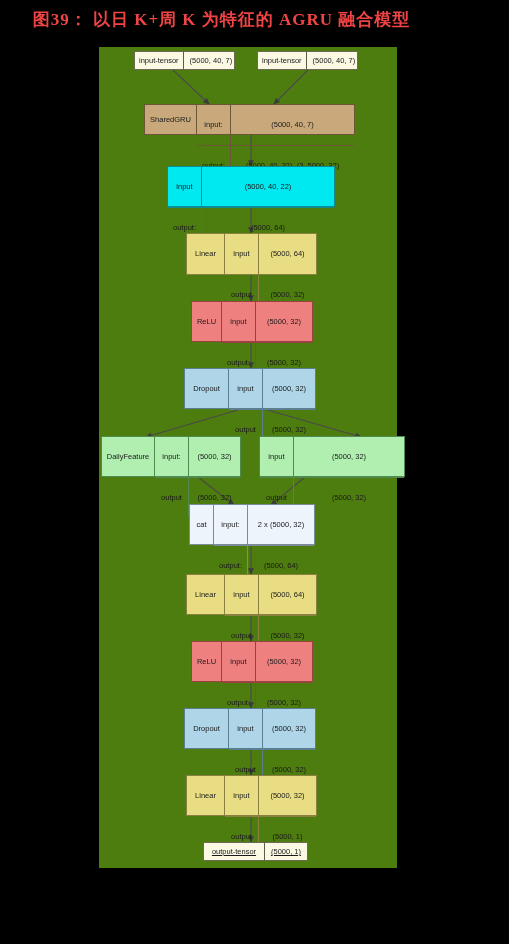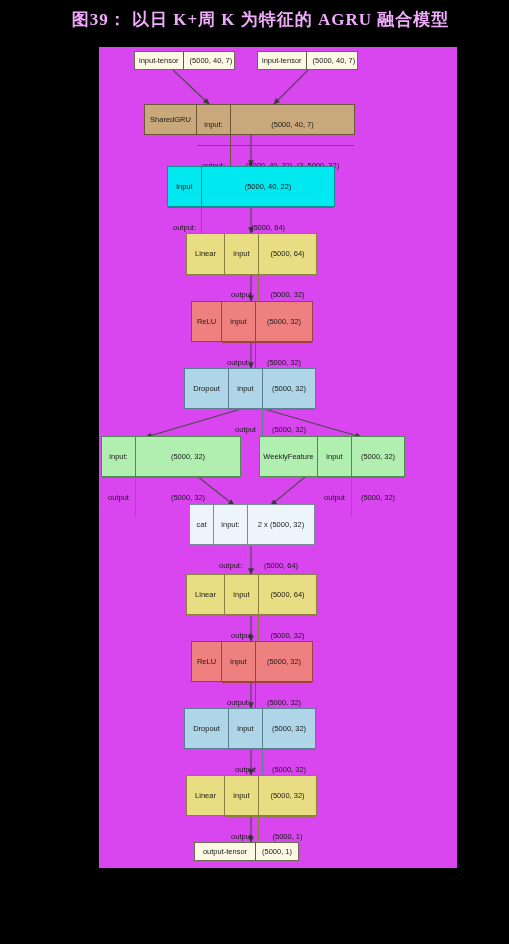--- a/index.html
+++ b/index.html
@@ -4,26 +4,25 @@
 <style>
   html,body{margin:0;padding:0;background:#000;}
   body{
     width:509px;height:944px;position:relative;overflow:hidden;
     font-family:"Liberation Sans","DejaVu Sans",sans-serif;
   }
   #title{
     position:absolute;left:0;top:8px;width:443px;text-align:center;
     font-family:"Liberation Serif","DejaVu Serif",serif;
     font-weight:bold;font-size:17px;letter-spacing:1px;
-    color:#f0abfc;
-    padding-left:39px;
+    color:#ef4444;
   }
   #canvas{
-    position:absolute;left:99px;top:47px;width:358px;height:821px;
-    background:#d946ef;
+    position:absolute;left:99px;top:47px;width:298px;height:821px;
+    background:#4d7c0f;
   }
   
   .node{
     position:absolute;display:flex;align-items:stretch;
     border:1px solid #5c5c4a;box-sizing:border-box;
     font-size:7.5px;line-height:1;color:#1a1a1a;white-space:nowrap;
   }
   .node .name{
     display:flex;align-items:center;justify-content:center;
     padding:0 4px;box-sizing:border-box;
@@ -185,34 +184,34 @@
         <div class="v">(5000, 32)</div>
       </div>
       <div class="row">
         <div class="k">output</div>
         <div class="v">(5000, 32)</div>
       </div>
     </div>
   </div>
 
   <div class="node c-green" style="left:2px;top:389px;width:140px;height:41px;">
+    <div class="name" style="width:53px;">DailyFeature</div>
     <div class="rows">
       <div class="row">
         <div class="k">input:</div>
         <div class="v">(5000, 32)</div>
       </div>
       <div class="row">
         <div class="k">output</div>
         <div class="v">(5000, 32)</div>
       </div>
     </div>
   </div>
 
   <div class="node c-green" style="left:160px;top:389px;width:146px;height:41px;">
-    <div class="name" style="width:58px;">WeeklyFeature</div>
     <div class="rows">
       <div class="row">
         <div class="k">input</div>
         <div class="v">(5000, 32)</div>
       </div>
       <div class="row">
         <div class="k">output</div>
         <div class="v">(5000, 32)</div>
       </div>
     </div>
@@ -281,18 +280,18 @@
         <div class="k">input</div>
         <div class="v">(5000, 32)</div>
       </div>
       <div class="row">
         <div class="k">output</div>
         <div class="v">(5000, 1)</div>
       </div>
     </div>
   </div>
 
-  <div class="node simple c-ivory" style="left:95px;top:795px;width:105px;height:19px;">
+  <div class="node simple c-ivory" style="left:104px;top:795px;width:105px;height:19px;text-decoration:underline;">
     <div class="name" style="width:61px;">output-tensor</div>
     <div class="single">(5000, 1)</div>
   </div>
 
 </div>
 
 </body></html>

